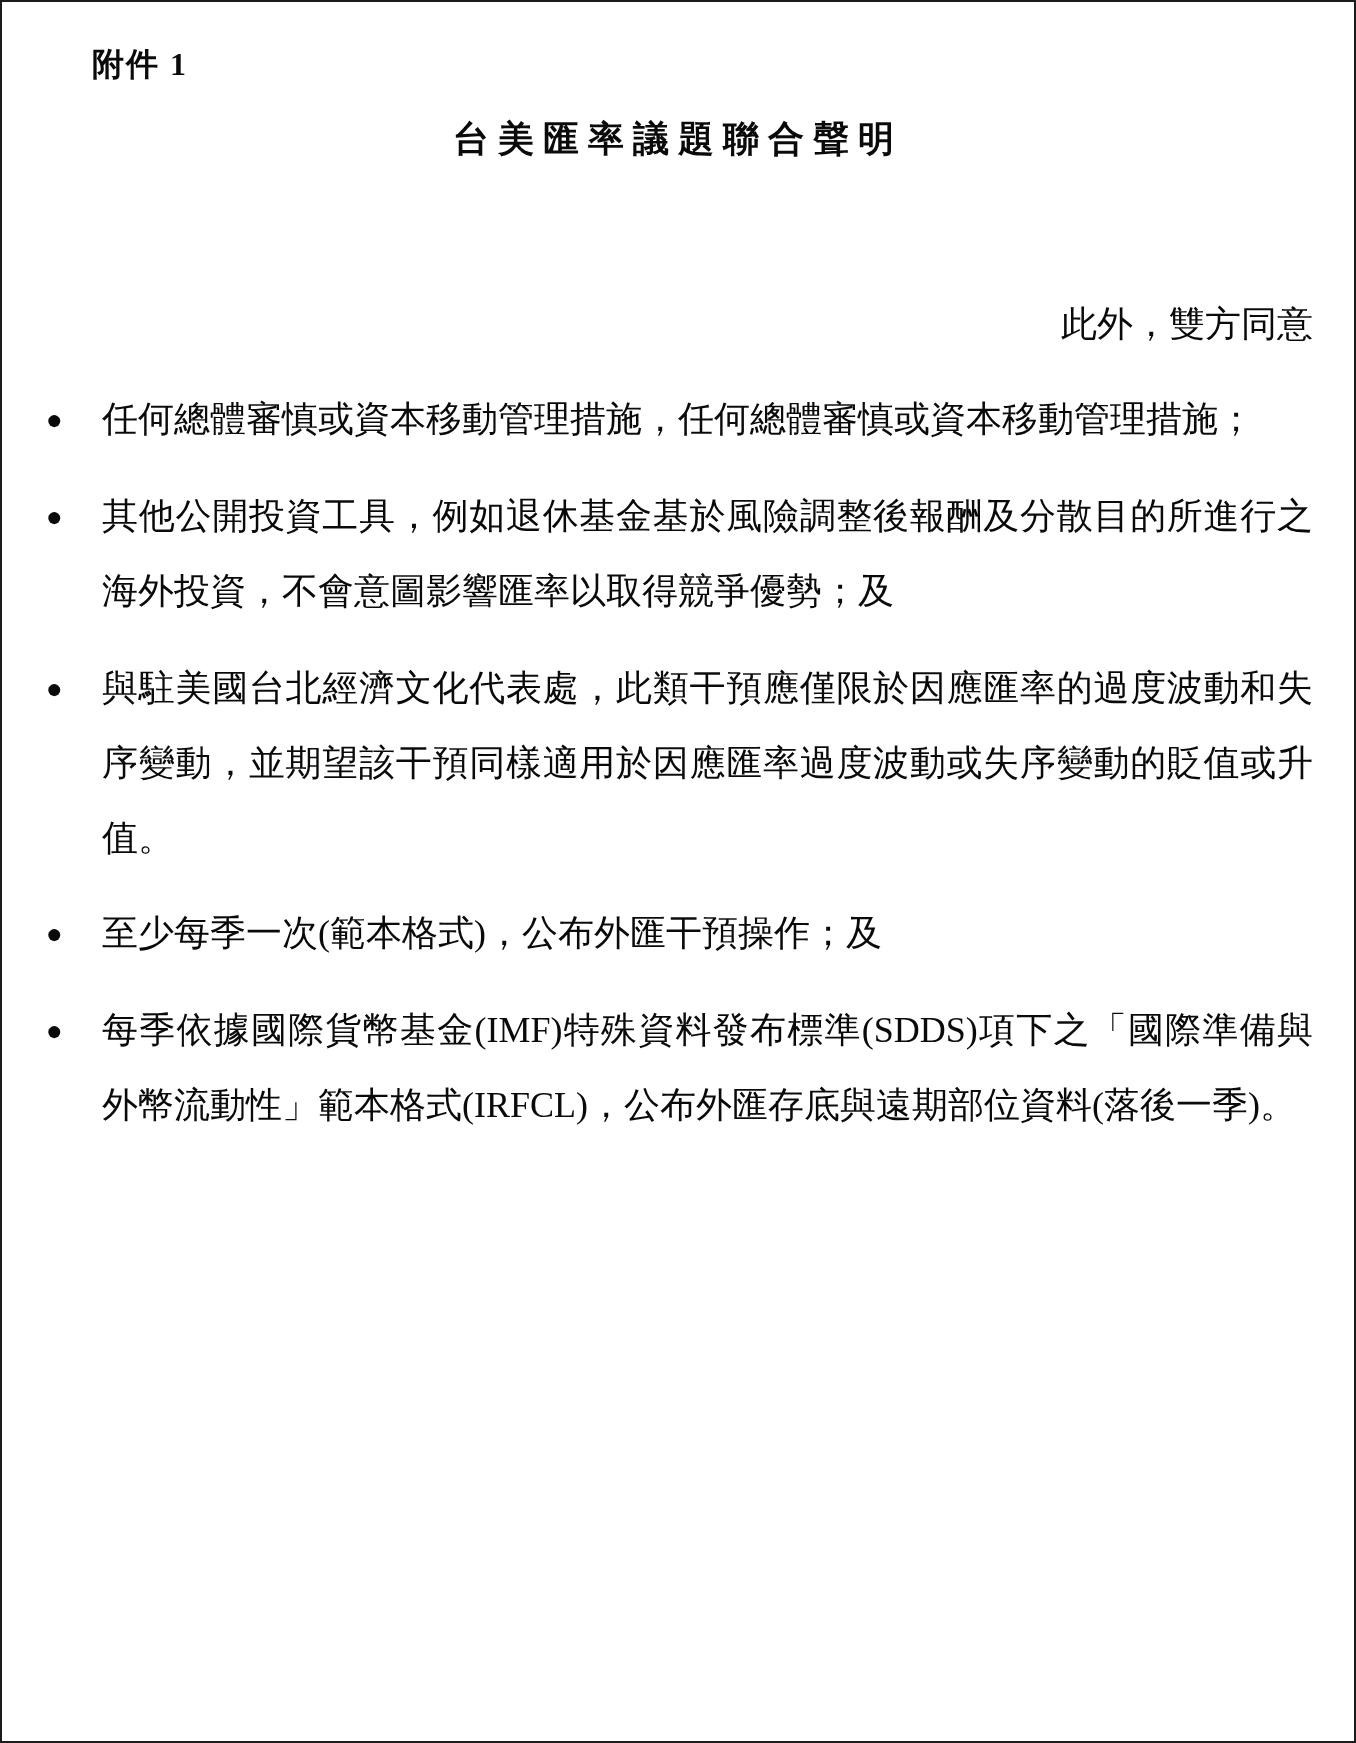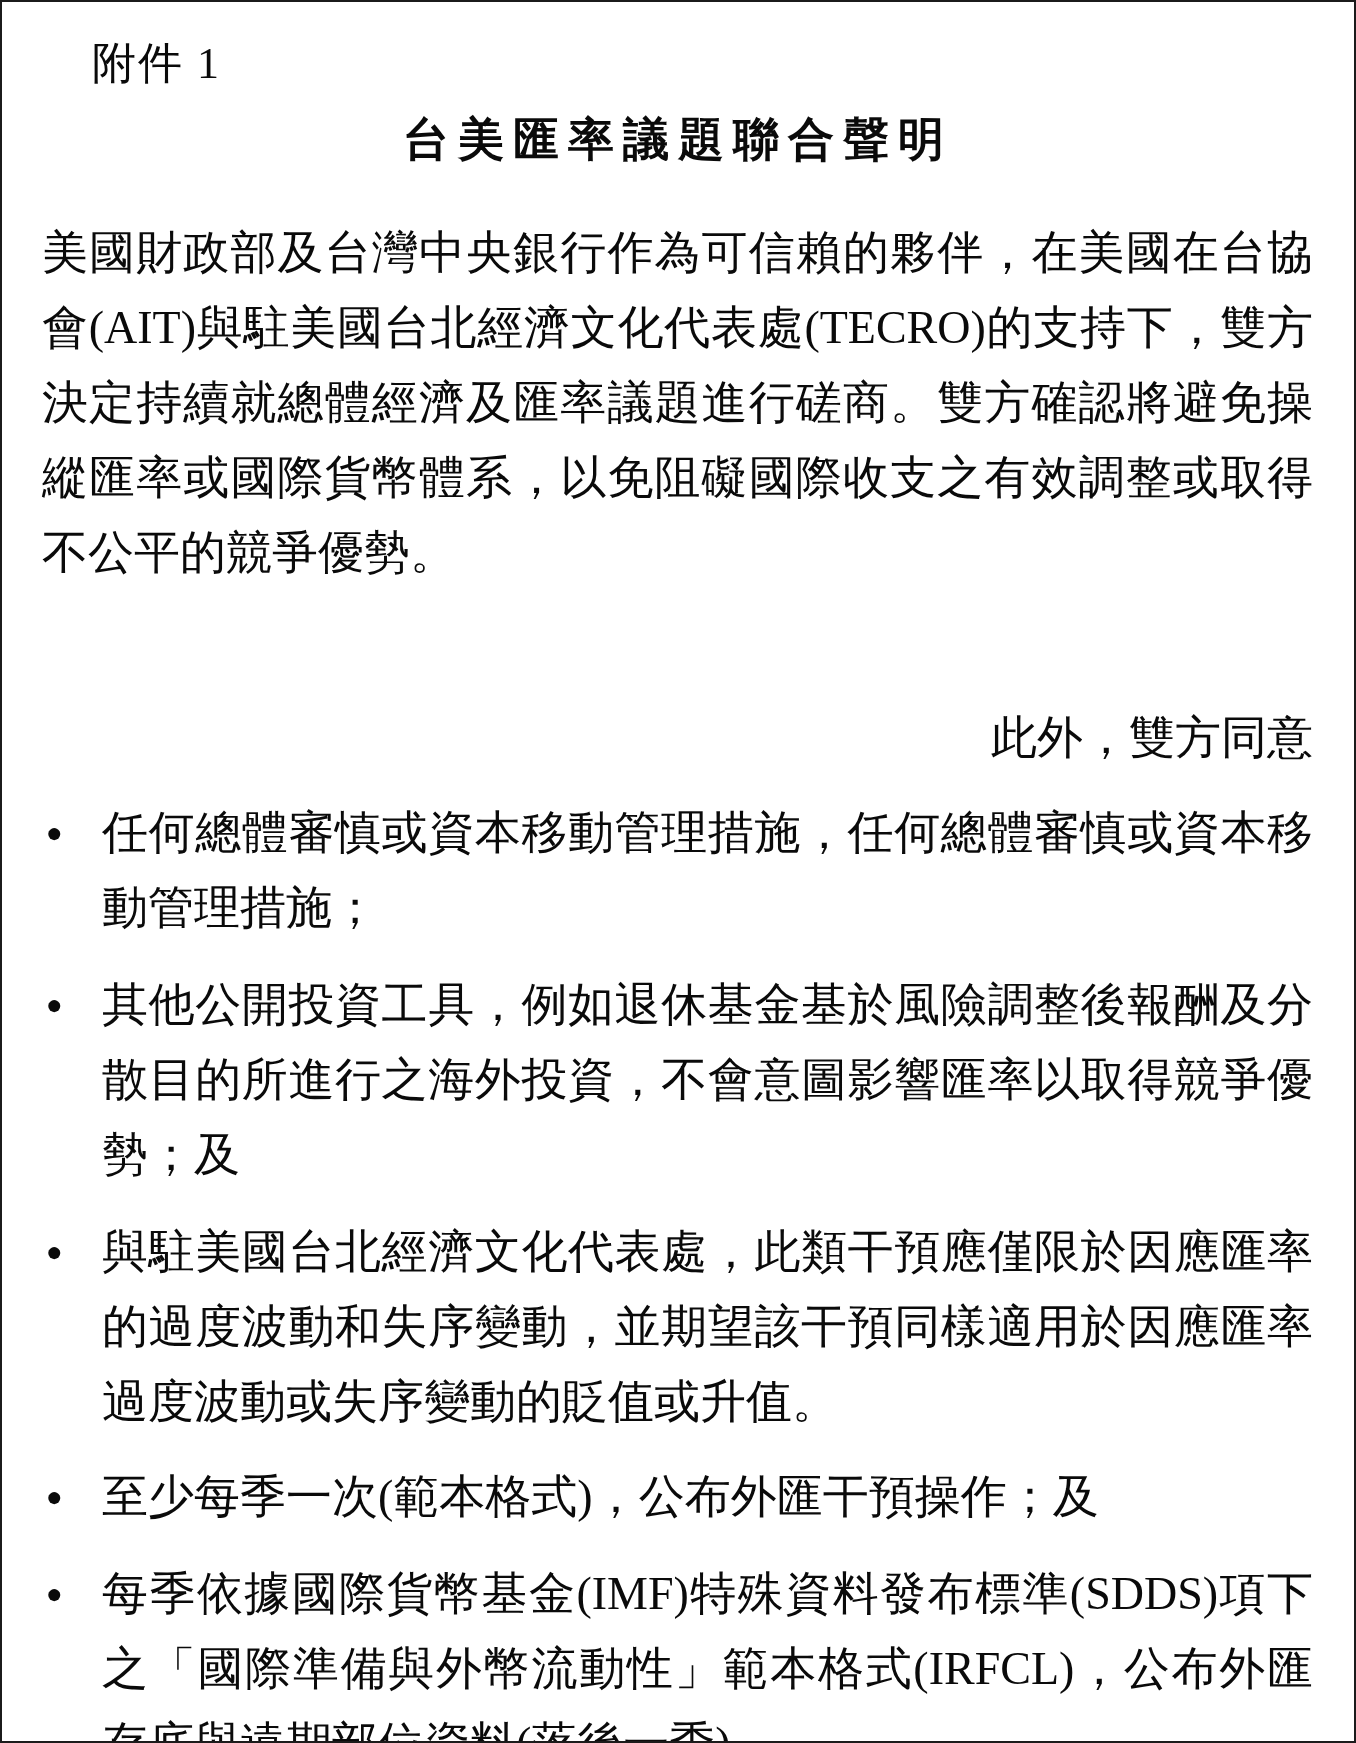--- a/index.html
+++ b/index.html
@@ -13,35 +13,35 @@
     height: 1743px;
     box-sizing: border-box;
     background: #ffffff;
     border: 2px solid #1b1b1b;
     overflow: hidden;
     font-family: "Liberation Serif", "DejaVu Serif", serif;
     color: #0a0a0a;
   }
   .attachment-label {
     margin: 40px 0 11px 90px;
-    font-size: 44px;
+    font-size: 32px;
     line-height: 44px;
-    font-weight: normal;
+    font-weight: bold;
     letter-spacing: 2px;
   }
   .doc-title {
     margin-top: 16px;
     text-align: center;
     font-size: 45px;
     line-height: 48px;
     font-weight: bold;
     letter-spacing: 9px;
   }
   .body-text {
-    font-size: 46px;
+    font-size: 36px;
     line-height: 75px;
   }
   .para {
     margin: 0 41px 0 40px;
     text-align: justify;
     text-justify: inter-ideograph;
   }
   .para-intro   { margin-top: 38px; }
   .para-lead    { margin-top: 110px; text-align: right; }
   .para-trans   { margin-top: 20px; }
@@ -67,21 +67,20 @@
 </style>
 </head>
 <body>
 
 <div class="page">
 
   <div class="attachment-label">附件 1</div>
 
   <h1 class="doc-title body-text" style="margin-bottom:0;">台美匯率議題聯合聲明</h1>
 
-  <p class="para para-intro body-text">美國財政部及台灣中央銀行作為可信賴的夥伴，在美國在台協會(AIT)與駐美國台北經濟文化代表處(TECRO)的支持下，雙方決定持續就總體經濟及匯率議題進行磋商。雙方確認將避免操縱匯率或國際貨幣體系，以免阻礙國際收支之有效調整或取得不公平的競爭優勢。</p>
 
   <p class="para para-lead body-text">此外，雙方同意</p>
 
   <div class="bullet-item first-of-group">
     <span class="bullet-marker">●</span>
     <span class="bullet-text body-text">任何總體審慎或資本移動管理措施，任何總體審慎或資本移動管理措施；</span>
   </div>
 
   <div class="bullet-item">
     <span class="bullet-marker">●</span>

